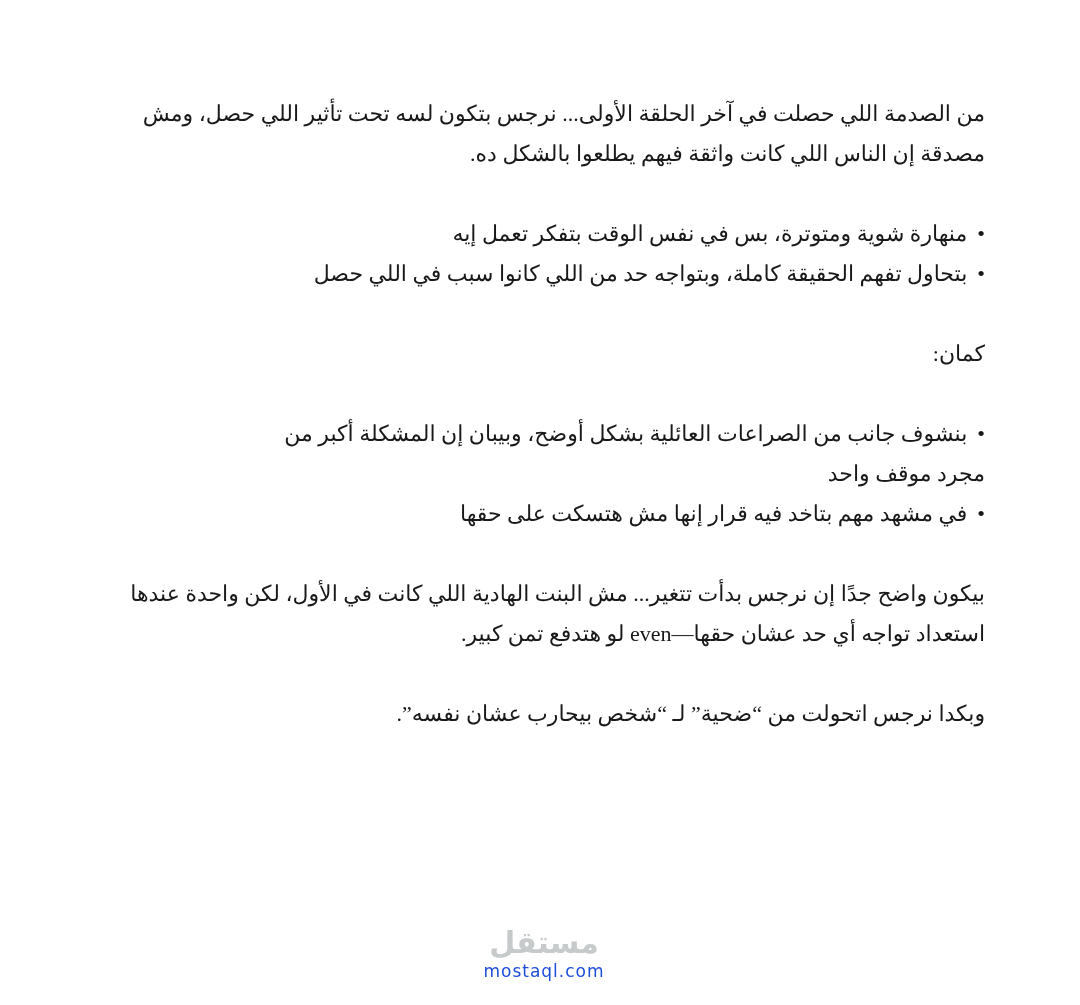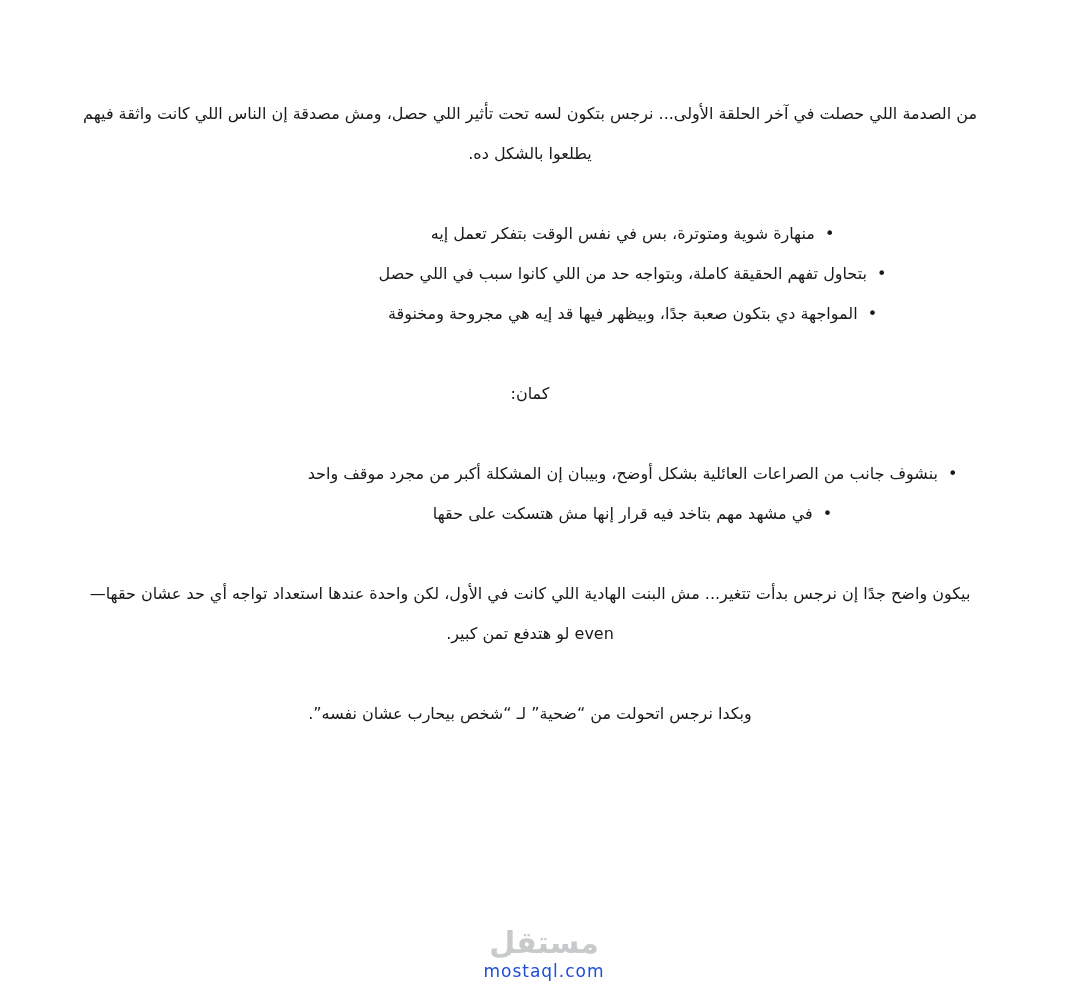--- a/index.html
+++ b/index.html
@@ -18,23 +18,24 @@
     height: 1005px;
     background: #ffffff;
     font-family: "DejaVu Sans", sans-serif;
     color: #191919;
   }
   
   .content {
     box-sizing: border-box;
     padding: 94px 95px 0 75px;
     direction: rtl;
-    text-align: center;
-    font-size: 16px;
+    text-align: right;
+    font-size: 22px;
     line-height: 40px;
+    font-family: Liberation Serif, serif;
   }
   .para {
     margin: 0 0 40px 0;
   }
   .heading-line {
     margin: 0 0 40px 0;
   }
   ul.blist {
     list-style: none;
     margin: 0 0 40px 205px;
@@ -75,21 +76,20 @@
 
 <div class="page">
 
   <div class="content">
 
     <p class="para">من الصدمة اللي حصلت في آخر الحلقة الأولى... نرجس بتكون لسه تحت تأثير اللي حصل، ومش مصدقة إن الناس اللي كانت واثقة فيهم يطلعوا بالشكل ده.</p>
 
     <ul class="blist">
       <li><span class="bullet">•</span><span class="btext">منهارة شوية ومتوترة، بس في نفس الوقت بتفكر تعمل إيه</span></li>
       <li><span class="bullet">•</span><span class="btext">بتحاول تفهم الحقيقة كاملة، وبتواجه حد من اللي كانوا سبب في اللي حصل</span></li>
-      <li><span class="bullet">•</span><span class="btext">المواجهة دي بتكون صعبة جدًا، وبيظهر فيها قد إيه هي مجروحة ومخنوقة</span></li>
     </ul>
 
 
     <p class="heading-line">كمان:</p>
 
     <ul class="blist">
       <li><span class="bullet">•</span><span class="btext">بنشوف جانب من الصراعات العائلية بشكل أوضح، وبيبان إن المشكلة أكبر من مجرد موقف واحد</span></li>
       <li><span class="bullet">•</span><span class="btext">في مشهد مهم بتاخد فيه قرار إنها مش هتسكت على حقها</span></li>
     </ul>
 

